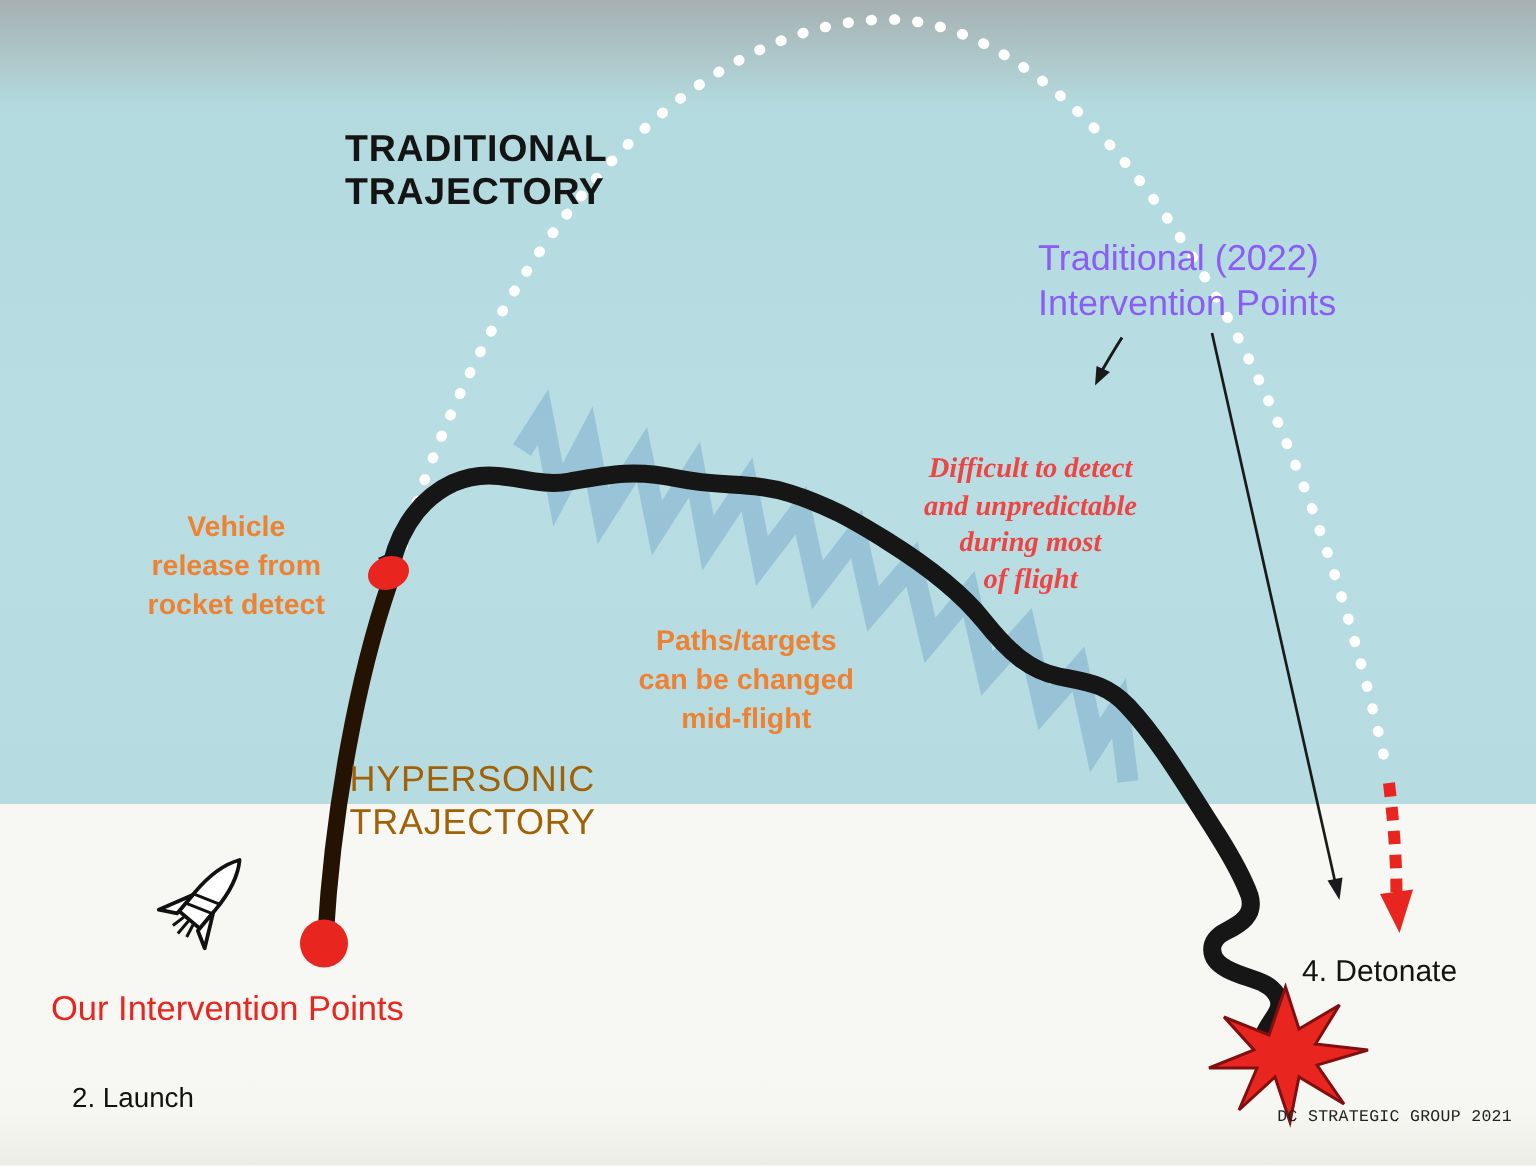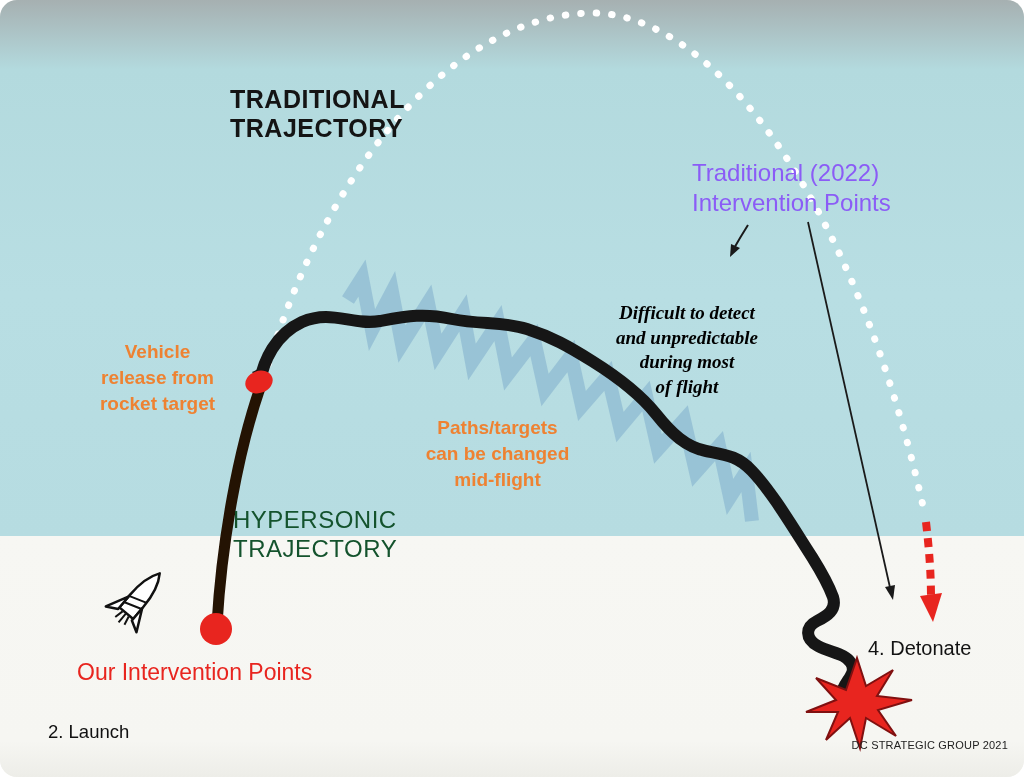--- a/index.html
+++ b/index.html
@@ -1,21 +1,20 @@
 <!DOCTYPE html>
 <html><head>
 <meta charset="utf-8">
 <style>
   * { margin:0; padding:0; box-sizing:border-box; }
   body { background:#ffffff; }
   .stage {
     position:relative; width:1024px; height:777px; overflow:hidden;
     font-family:"Liberation Sans", sans-serif; color:#1a1a1a;
     background:#f7f7f3;
-    border-radius:17px;
   }
   .sky {
     position:absolute; left:0; top:0; width:1024px; height:536px;
     background:linear-gradient(180deg, #a6b0b1 0%, #b3dade 13%, #b8dee3 55%, #b6dce1 100%);
   }
   .ground {
     position:absolute; left:0; top:536px; width:1024px; height:241px;
     background:linear-gradient(180deg, #f7f7f3 0%, #f6f6f2 85%, #ededE8 100%);
   }
   svg.layer { position:absolute; left:0; top:0; }
@@ -25,38 +24,38 @@
     left:230px; top:85px; font-size:25px; font-weight:700; line-height:1.15;
     letter-spacing:0.5px; color:#141414;
   }
   .trad-intervention {
     left:692px; top:158px; font-size:24px; line-height:1.25; color:#8b5cf6;
   }
   .flight-glide { left:557px; top:266px; font-size:20px; color:#181818; }
   .difficult-note {
     left:592px; top:301px; width:190px; text-align:center;
     font-family:"Liberation Serif", serif; font-style:italic; font-weight:700;
-    font-size:19px; line-height:1.3; color:#000000;
+    font-size:19px; line-height:1.3; color:#ef4444;
   }
   .vehicle-release {
     left:70px; top:339px; width:175px; text-align:center;
     font-size:19px; font-weight:700; line-height:1.38; color:#ee8232;
   }
   .paths-note {
     left:410px; top:415px; width:175px; text-align:center;
     font-size:19px; font-weight:700; line-height:1.38; color:#ee8232;
   }
   .hypersonic-label {
     left:233px; top:506px; font-size:24px; font-weight:400; line-height:1.2;
-    letter-spacing:0.5px; color:#14532d;
+    letter-spacing:0.5px; color:#a16207;
   }
-  .our-intervention { left:34px; top:659px; font-size:23px; color:#e8251f;margin-left:43px; }
+  .our-intervention { left:34px; top:659px; font-size:23px; color:#e8251f; }
   .steps { left:48px; top:693px; font-size:18.5px; line-height:1.4; color:#111; }
   .detonate { left:868px; top:637px; font-size:20px; color:#131313;text-align:right; }
-  .credit { right:16px; top:739px; font-size:11px; letter-spacing:0.2px; color:#222; }
+  .credit { right:16px; top:739px; font-size:11px; letter-spacing:0.2px; color:#222;font-family:Liberation Mono, monospace; }
 </style>
 </head>
 <body>
 
 <div class="stage">
 
   <div class="sky"></div>
   <div class="ground"></div>
 
   <svg class="layer" width="1024" height="777" viewBox="0 0 1024 777">
@@ -115,21 +114,21 @@
 Intervention Points</div>
 
 
   <div class="txt difficult-note">Difficult to detect
 and unpredictable
 during most
 of flight</div>
 
   <div class="txt vehicle-release">Vehicle
 release from
-rocket target</div>
+rocket detect</div>
 
   <div class="txt paths-note">Paths/targets
 can be changed
 mid-flight</div>
 
   <div class="txt hypersonic-label">HYPERSONIC
 TRAJECTORY</div>
 
   <div class="txt our-intervention">Our Intervention Points</div>
 

